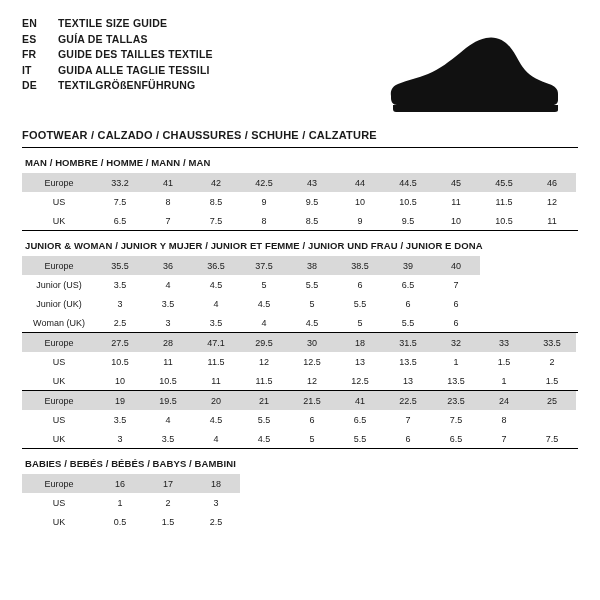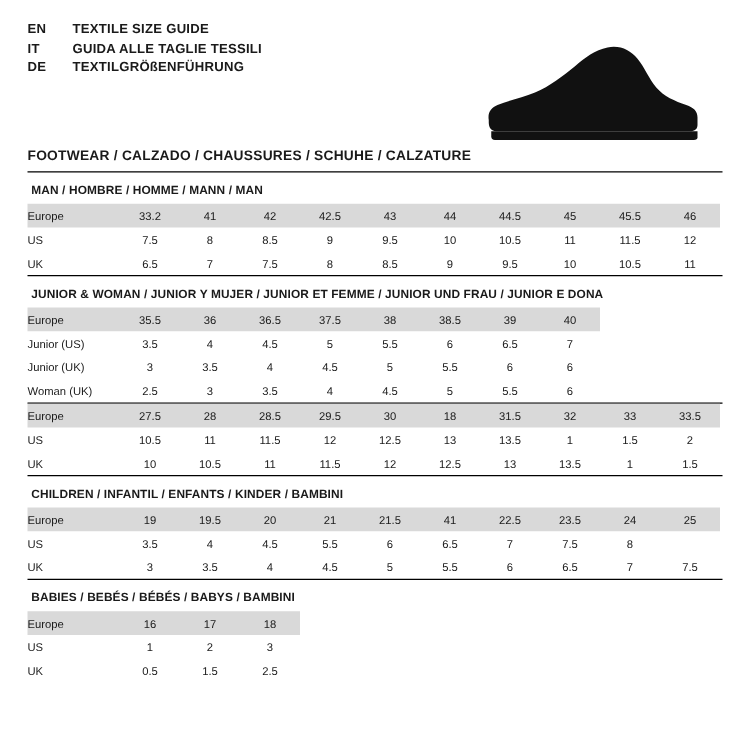--- a/index.html
+++ b/index.html
@@ -41,21 +41,21 @@
     letter-spacing: 0.2px;
     white-space: nowrap;
   }
   .lang-code { width: 36px; }
   .shoe-art {
     margin-top: 18px;
     margin-right: 18px;
   }
 
   .footwear-line {
-    margin-top: 2px;
+    margin-top: 13px;
     font-size: 11px;
     font-weight: bold;
     letter-spacing: 0.2px;
   }
 
   
   .section { margin-top: 0; }
   .section-title {
     font-size: 9.5px;
     font-weight: bold;
@@ -66,21 +66,21 @@
     border-collapse: collapse;
     table-layout: fixed;
     font-size: 9px;
   }
   table.size td {
     padding: 2px 0 2px 0;
     height: 15px;
     vertical-align: middle;
   }
   td.lbl {
-    text-align: left;
+    text-align: center;
     padding-left: 3px;
     white-space: nowrap;
   }
   td.val {
     text-align: center;
   }
   tr.grey td {
     background: #d9d9d9;
   }
   .spacer6 { height: 6px; }
@@ -88,20 +88,28 @@
 </head>
 <body>
 
 <div class="page">
 
   <div class="header">
     <div class="lang-block">
         <div class="lang-row">
           <div class="lang-code">EN</div>
           <div class="lang-title">TEXTILE SIZE GUIDE</div>
+        </div>
+        <div class="lang-row">
+          <div class="lang-code">ES</div>
+          <div class="lang-title">GUÍA DE TALLAS</div>
+        </div>
+        <div class="lang-row">
+          <div class="lang-code">FR</div>
+          <div class="lang-title">GUIDE DES TAILLES TEXTILE</div>
         </div>
         <div class="lang-row">
           <div class="lang-code">IT</div>
           <div class="lang-title">GUIDA ALLE TAGLIE TESSILI</div>
         </div>
         <div class="lang-row">
           <div class="lang-code">DE</div>
           <div class="lang-title">TEXTILGRÖßENFÜHRUNG</div>
         </div>
       </div>
@@ -255,21 +263,21 @@
             <col style="width: 48px;">
             <col style="width: 48px;">
             <col style="width: 48px;">
             <col style="width: 48px;">
           </colgroup>
           <tbody>
             <tr class="grey">
               <td class="lbl">Europe</td>
               <td class="val">27.5</td>
               <td class="val">28</td>
-              <td class="val">28.5</td>
+              <td class="val">47.1</td>
               <td class="val">29.5</td>
               <td class="val">30</td>
               <td class="val">18</td>
               <td class="val">31.5</td>
               <td class="val">32</td>
               <td class="val">33</td>
               <td class="val">33.5</td>
             </tr>
             <tr>
               <td class="lbl">US</td>
@@ -295,21 +303,20 @@
               <td class="val">13</td>
               <td class="val">13.5</td>
               <td class="val">1</td>
               <td class="val">1.5</td>
             </tr>
           </tbody>
         </table>
       </div>
       <div class="section">
         <div style="border-top: 1px solid rgb(0, 0, 0); width: 556px;"></div>
-        <div class="section-title">CHILDREN / INFANTIL / ENFANTS / KINDER / BAMBINI</div>
         <table class="size" style="width: 554px;">
           <colgroup>
             <col style="width: 74px;">
             <col style="width: 48px;">
             <col style="width: 48px;">
             <col style="width: 48px;">
             <col style="width: 48px;">
             <col style="width: 48px;">
             <col style="width: 48px;">
             <col style="width: 48px;">

